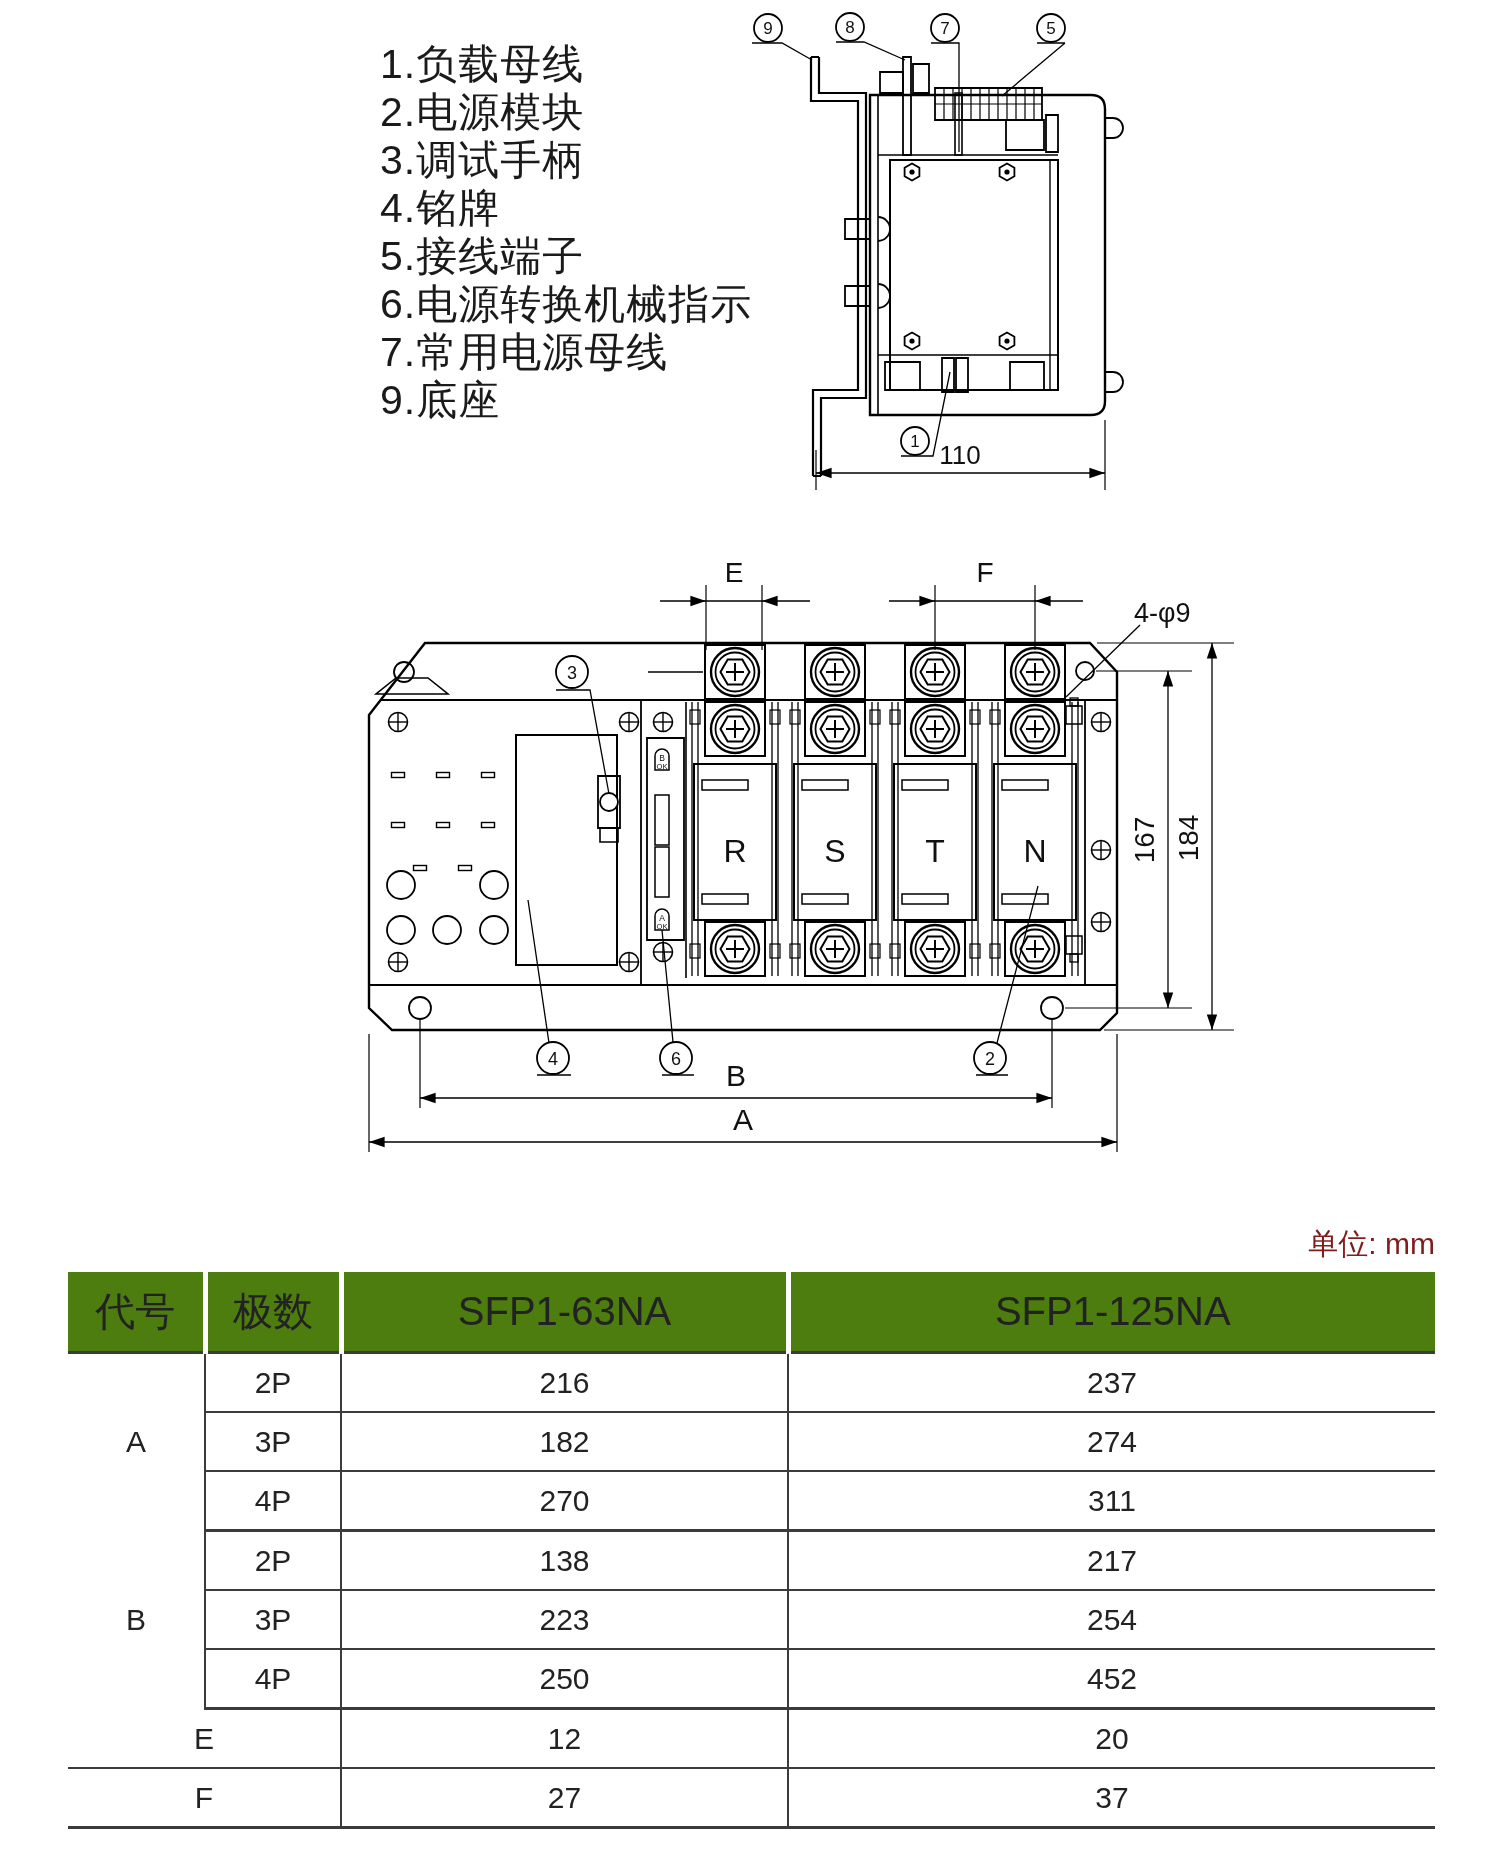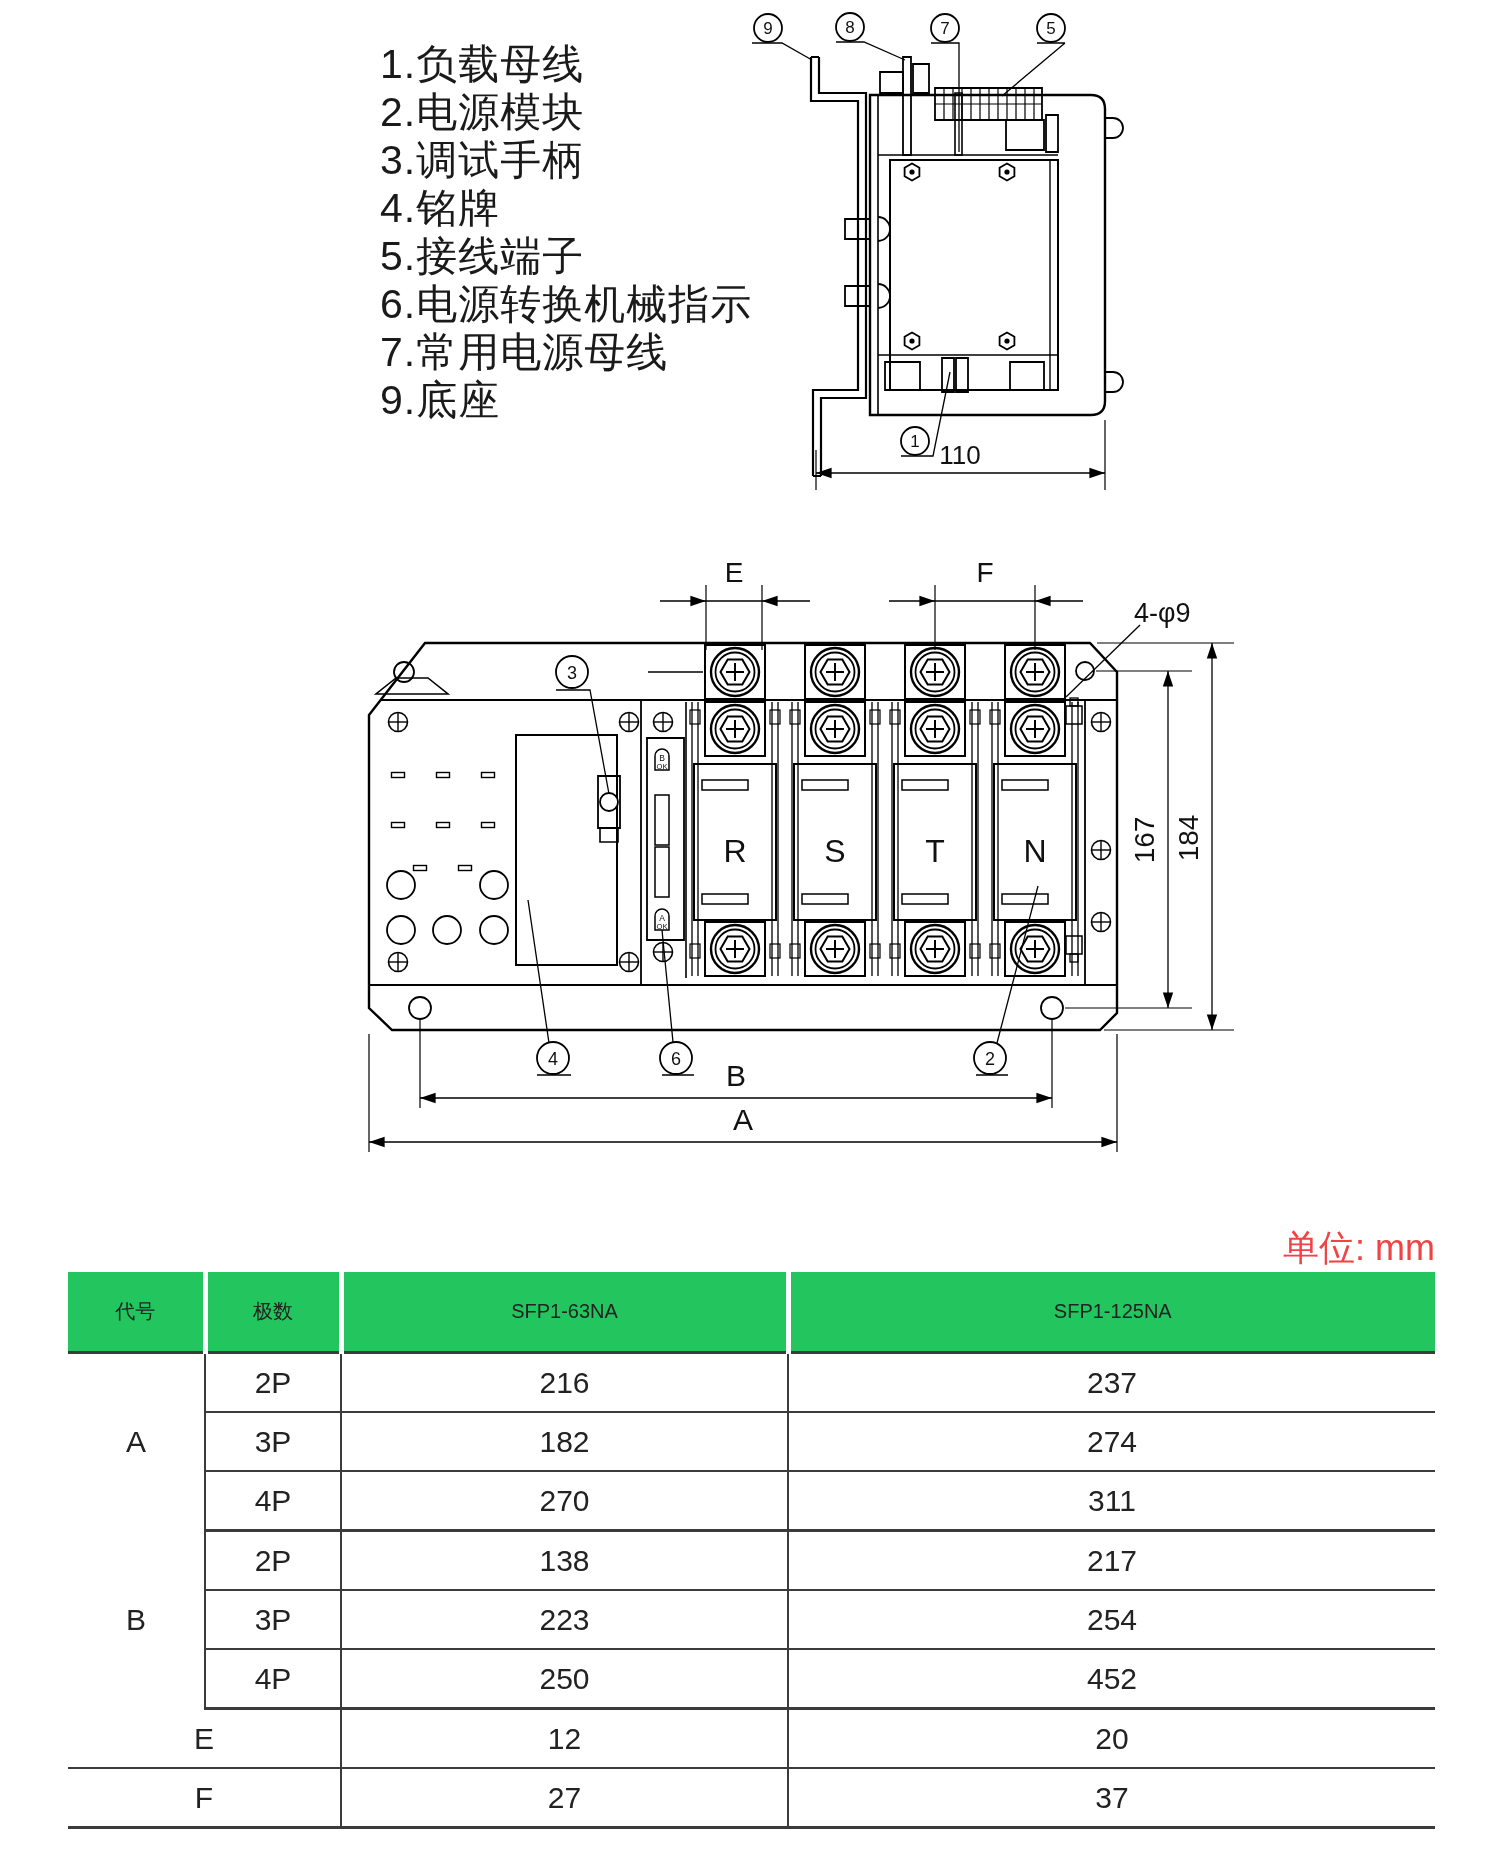--- a/index.html
+++ b/index.html
@@ -5,27 +5,27 @@
   html,body{margin:0;padding:0;background:#ffffff;}
   body{font-family:"Liberation Sans","DejaVu Sans",sans-serif;color:#111;}
   #page{position:relative;width:1498px;height:1863px;background:#fff;overflow:hidden;}
   
   #parts-list{position:absolute;left:360px;top:40px;font-size:41px;line-height:48px;color:#1a1a1a;letter-spacing:1px;margin-left:20px;}
   
   #side-view{position:absolute;left:740px;top:5px;}
   #front-view{position:absolute;left:340px;top:540px;}
   svg text{font-family:"Liberation Sans","DejaVu Sans",sans-serif;fill:#111;}
   
-  #unit-label{position:absolute;left:1035px;top:1224px;width:400px;text-align:right;font-size:36px;color:#ef4444;}
+  #unit-label{position:absolute;left:1035px;top:1224px;width:400px;text-align:right;font-size:30px;color:#7f1d1d;}
   
   #dim-table-wrap{position:absolute;left:68px;top:1272px;width:1367px;}
   table.dims{border-collapse:collapse;table-layout:fixed;width:1367px;font-size:30px;color:#222;}
   table.dims col.c1{width:137px;} table.dims col.c2{width:136px;}
   table.dims col.c3{width:447px;} table.dims col.c4{width:647px;}
-  table.dims th{background:#22c55e;height:77px;font-weight:normal;font-size:20px;
+  table.dims th{background:#4d7c0f;height:77px;font-weight:normal;font-size:40px;
     border-bottom:3px solid #3b3b3b;}
   table.dims th + th{border-left:5px solid #ffffff;}
   table.dims td{height:47px;text-align:center;vertical-align:middle;padding:5px;}
   td.pole{border-left:2px solid #3b3b3b;border-right:2px solid #3b3b3b;}
   td.v125{border-left:2px solid #3b3b3b;margin-left:44px;}
   td.merged{border-right:2px solid #3b3b3b;}
   tr.thin td.pole,tr.thin td.v63,tr.thin td.v125{border-bottom:2px solid #3b3b3b;}
   tr.group-end td{border-bottom:3px solid #3b3b3b;}
   tr.mid-end td{border-bottom:2px solid #3b3b3b;}
   tr.table-end td{border-bottom:3px solid #3b3b3b;}

